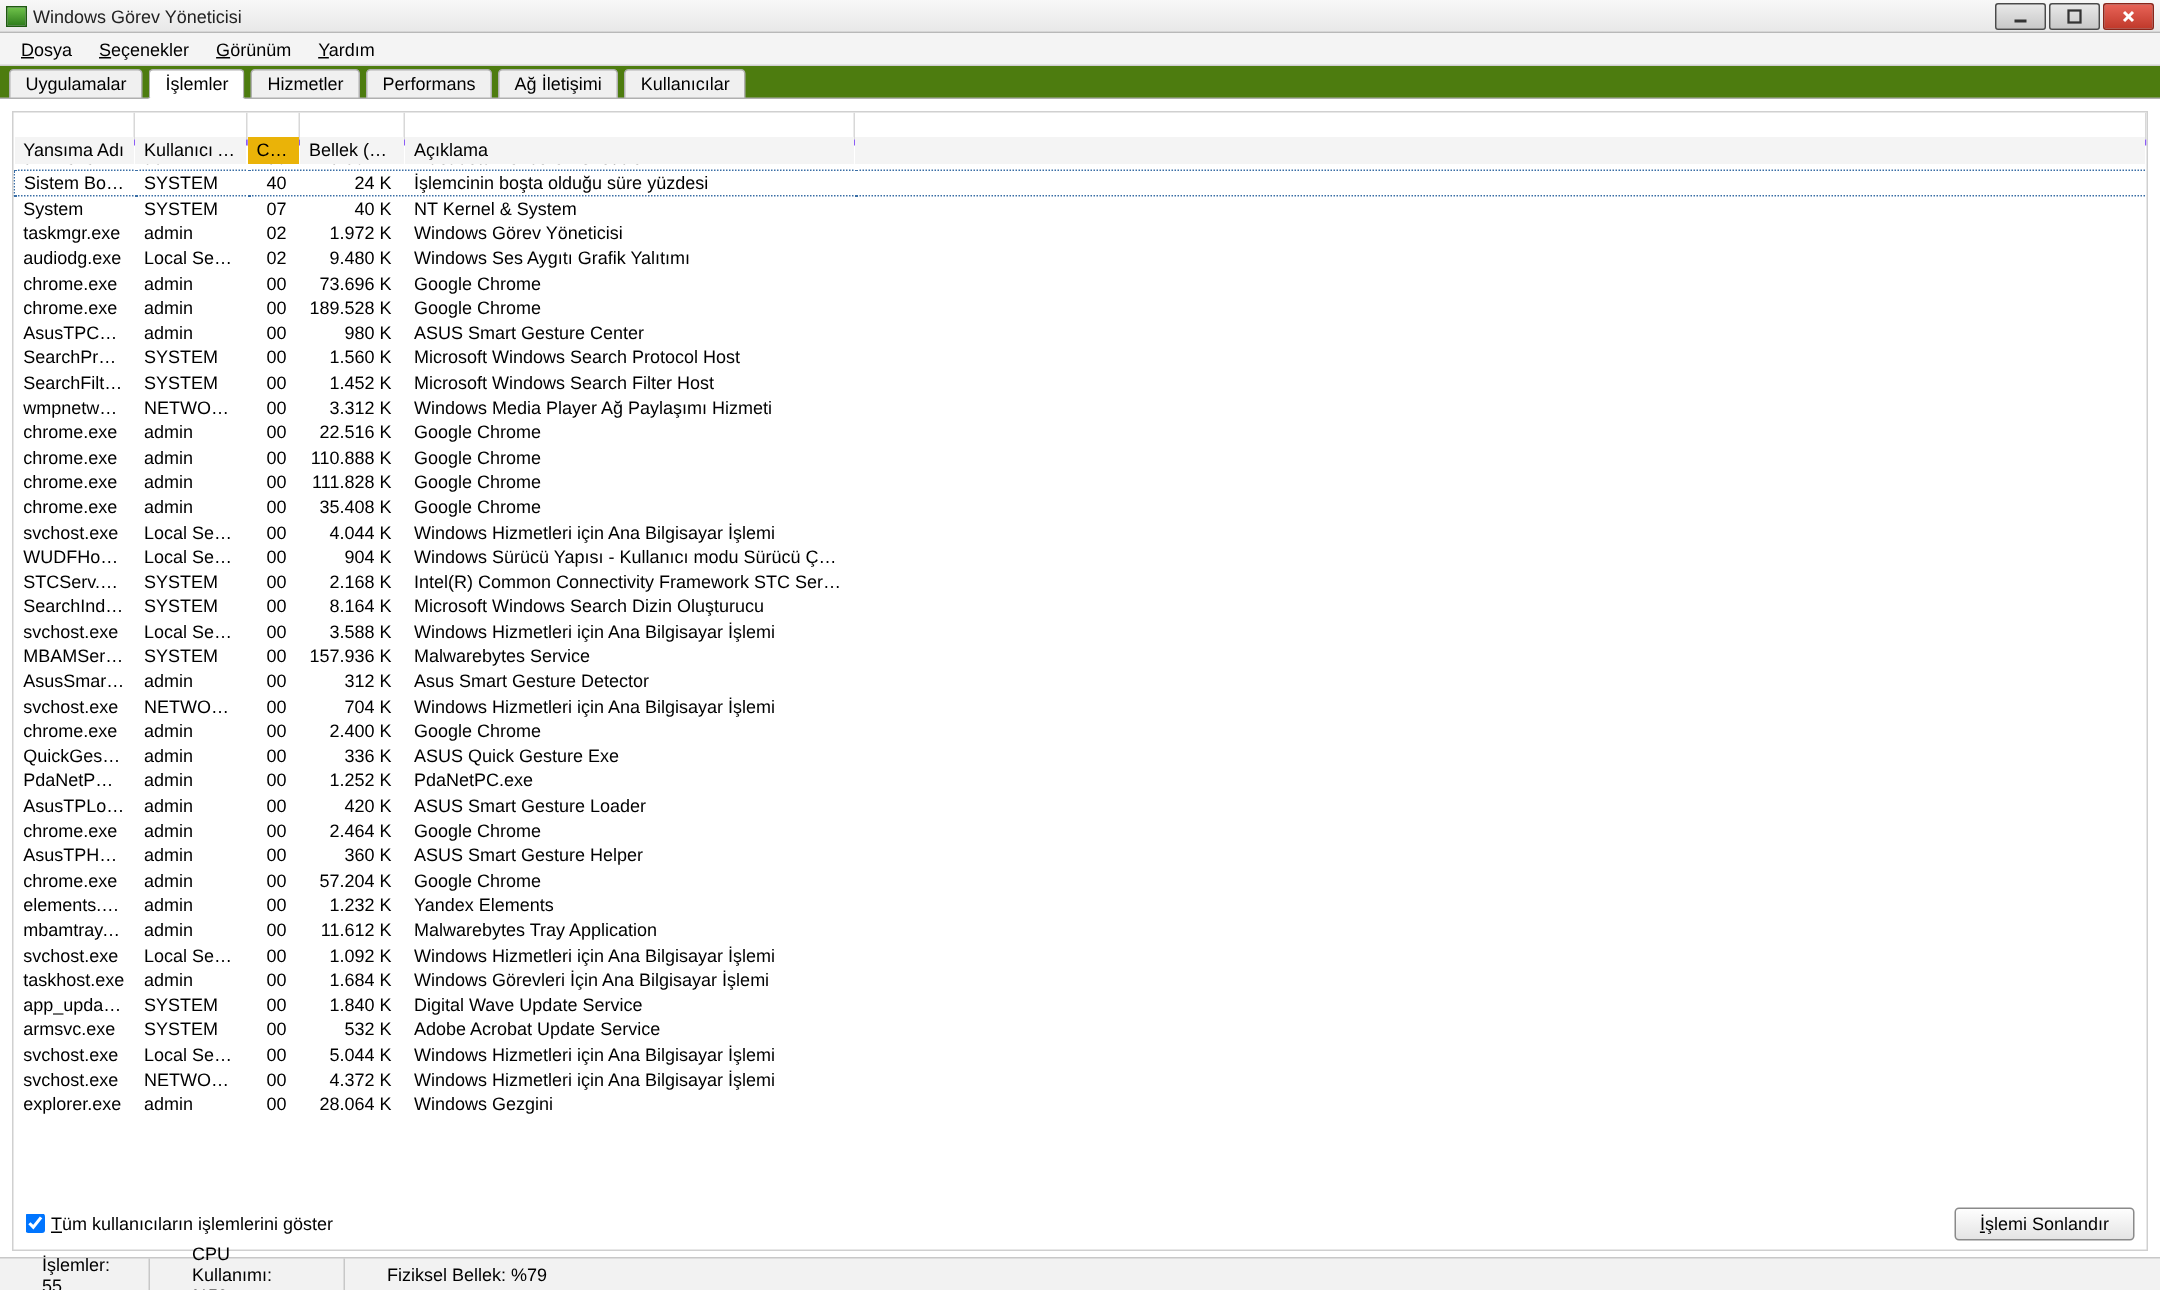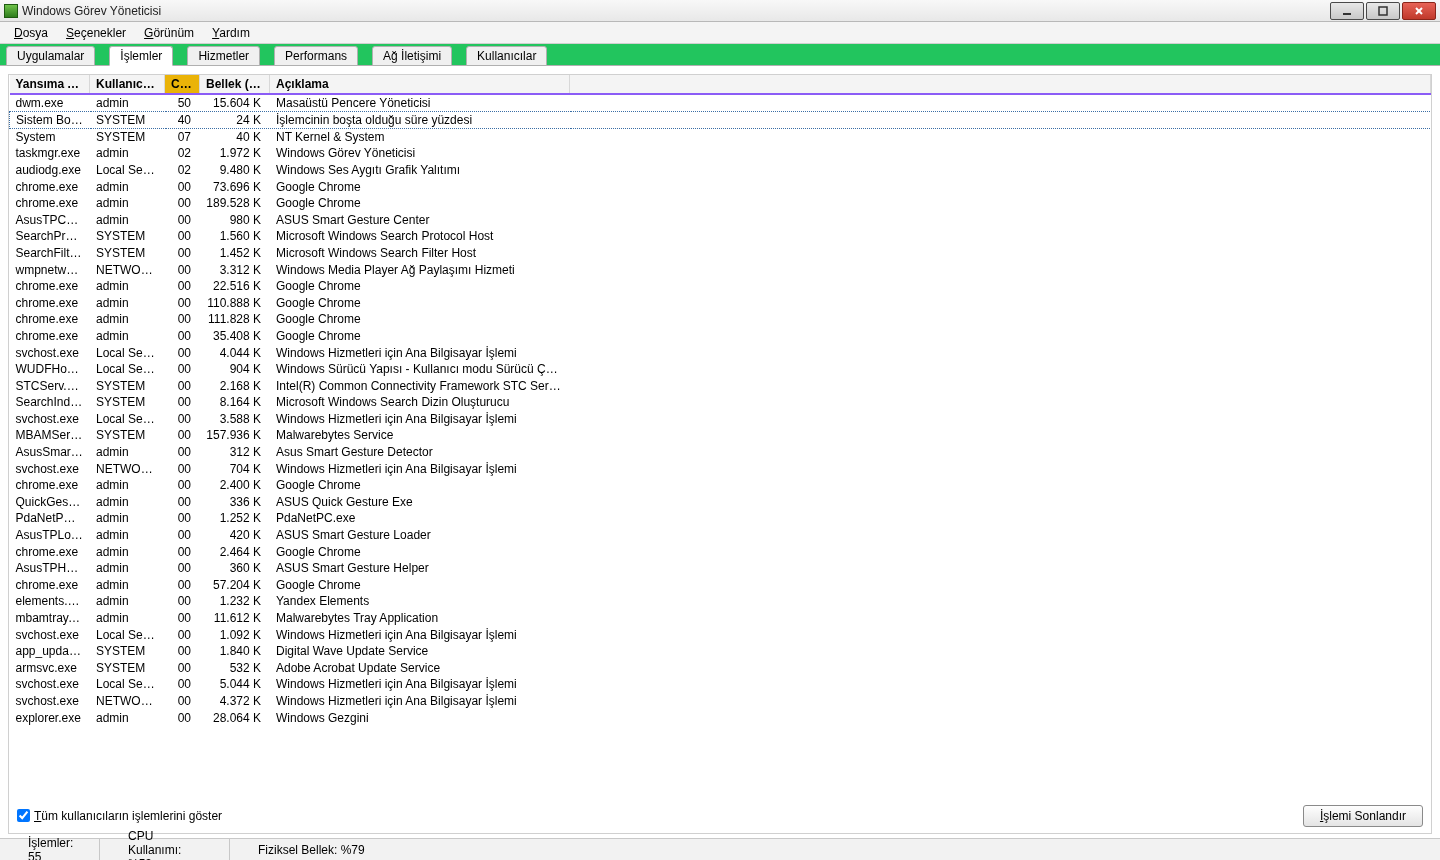--- a/index.html
+++ b/index.html
@@ -54,22 +54,22 @@
     padding: 2px 8px;
     cursor: default;
   }
   .menu-item .u { text-decoration: underline; }
   
   .tabbar {
     height: 22px;
     padding: 2px 6px 0 6px;
     display:flex; align-items:flex-end;
     border-bottom:1px solid #b0b0b0;
-    gap: 14px;
-    background:#22c55e;
+    gap: 4px;
+    background:#4d7c0f;
   }
   .tab {
     padding: 2px 10px;
     border:1px solid #b0b0b0;
     border-top-left-radius:3px;
     border-top-right-radius:3px;
     background:#f0f0f0;
     position:relative;
     top:1px;
     cursor:default;
@@ -104,25 +104,25 @@
     left:0; top:0; right:0; bottom:0;
     overflow-y:scroll;
     overflow-x:hidden;
   }
   table.process {
     border-collapse:collapse;
     width:100%;
     table-layout:fixed;
   }
   table.process thead th {
-    position:sticky; top:0;
+    position:sticky; top:16px;
     background:#f4f4f4;
     border-right:1px solid #d8d8d8;
-    border-bottom:2px solid #8b5cf6;
-    font-weight:bold;
+    border-bottom:4px solid #8b5cf6;
+    font-weight:normal;
     text-align:left;
     padding:2px 6px;
     white-space:nowrap;
     overflow:hidden;
     text-overflow:ellipsis;
   }
   table.process thead th.sorted {
     background:#eab308;
   }
   table.process thead th.num, table.process td.num { text-align:right; padding-right:8px; }
@@ -499,20 +499,28 @@
               </tr>
               <tr>
                 <td>svchost.exe</td>
                 <td>Local Serv...</td>
                 <td class="num">00</td>
                 <td class="num">1.092 K</td>
                 <td>Windows Hizmetleri için Ana Bilgisayar İşlemi</td>
                 <td></td>
               </tr>
               <tr>
+                <td>taskhost.exe</td>
+                <td>admin</td>
+                <td class="num">00</td>
+                <td class="num">1.684 K</td>
+                <td>Windows Görevleri İçin Ana Bilgisayar İşlemi</td>
+                <td></td>
+              </tr>
+              <tr>
                 <td>app_update...</td>
                 <td>SYSTEM</td>
                 <td class="num">00</td>
                 <td class="num">1.840 K</td>
                 <td>Digital Wave Update Service</td>
                 <td></td>
               </tr>
               <tr>
                 <td>armsvc.exe</td>
                 <td>SYSTEM</td>

